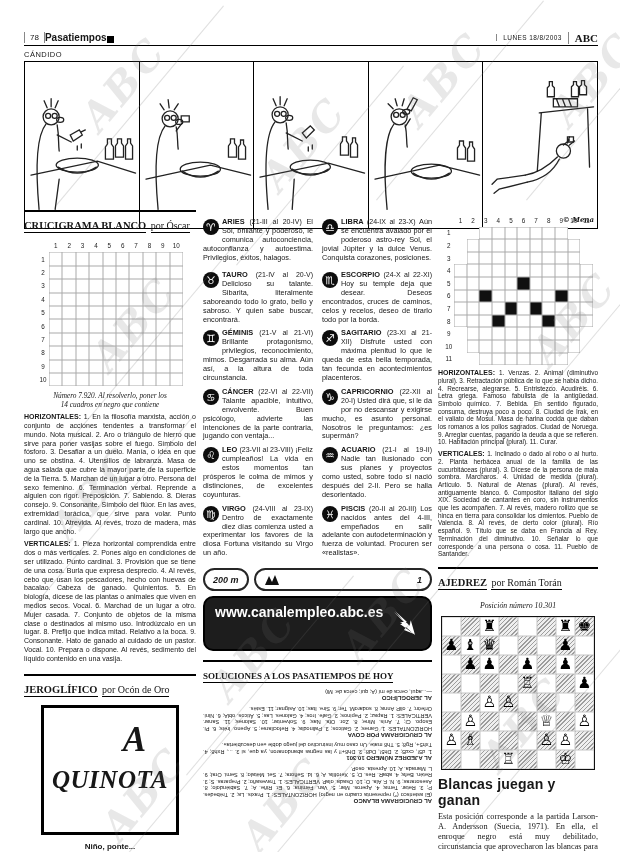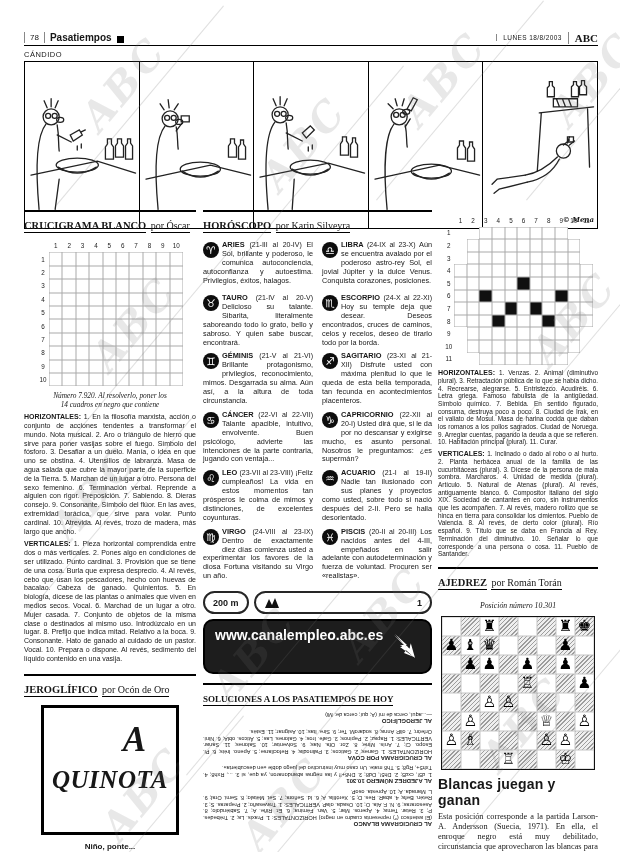--- a/index.html
+++ b/index.html
@@ -9,21 +9,21 @@
   
   #wm-layer { position:absolute; inset:0; pointer-events:none; z-index:40; }
   .wm { position:absolute; font:italic 700 40px "DejaVu Serif", serif;
         color:rgba(110,110,110,.16); transform:rotate(-50deg); letter-spacing:3px; }
   .wm-line { position:absolute; width:260px; border-top:1px solid rgba(110,110,110,.22);
              transform:rotate(-50deg); }
 
   
   #page-header { position:absolute; left:24px; right:22px; top:30px; height:16px;
                  border-bottom:1.5px solid #000; display:flex; justify-content:space-between; align-items:center; }
-  .hdr-left { display:flex; align-items:flex-end; gap:5px; }
+  .hdr-left { display:flex; align-items:flex-end; }
   .pgnum { font-size:8px; padding:1px 5px; border-left:1px solid #888; border-right:1px solid #888; }
   .section-name { font-weight:bold; font-size:10px; }
   .sq-marker { width:7px; height:7px; background:#000; display:inline-block; }
   .hdr-right { display:flex; align-items:center; gap:6px; }
   .date { font-size:6.5px; letter-spacing:.4px; border-left:1px solid #888; padding-left:6px; }
   .brand { font-family:"Liberation Serif", serif; font-weight:bold; font-size:11px;
            border-left:1px solid #888; padding-left:6px; }
 
   
   #comic-title { position:absolute; left:24px; top:50px; font-weight:normal; font-size:7.5px; letter-spacing:.5px; }
@@ -67,21 +67,21 @@
   .zicon { float:left; width:16px; height:16px; border-radius:50%; background:#0d0d0d; color:#fff;
            font-size:10.5px; line-height:16px; text-align:center; margin:1px 3px 1px 0;
            font-family:"DejaVu Sans", sans-serif; }
   .zname { font-size:7.4px; }
   .zdates { font-size:7px; }
 
   
   #ad { margin-top:10px; }
   .ad-pills { display:flex; gap:5px; }
   .pill { border:2.5px solid #262626; border-radius:12px; height:23px; background:#fff;
-          display:flex; align-items:center; padding:0 8px; font-weight:bold; font-size:9px; }
+          display:flex; align-items:center; padding:0 8px; font-weight:bold; font-size:9px;font-style:italic; }
   .pill-wide { flex:1; justify-content:space-between; }
   .ad-box { margin-top:5px; background:#1d1d1d; border:2px solid #000; border-radius:10px;
             height:55px; padding:7px 10px; position:relative; color:#fff; }
   .ad-box .l1 { font-weight:bold; font-size:16.5px; line-height:18px; }
   .ad-box .l2 { font-weight:bold; font-size:14px; line-height:15px; }
   .ad-arrow { position:absolute; right:10px; top:10px; }
 
   
   #solutions-wrap { margin-top:9px; }
   #solutions-list { transform:rotate(180deg); margin-top:6px; }
@@ -380,24 +380,20 @@
     <span class="b">por Ocón de Oro</span>
   </div>
   <div id="jero-box">
     <div class="jero-a">A</div>
     <div class="jero-q">QUINOTA</div>
   </div>
   <div id="jero-caption">Niño, ponte...</div>
 </div>
 
 <div id="col-mid" class="col">
-  <div class="sec-head">
-    <span class="t">HORÓSCOPO</span>
-    <span class="b">por Karin Silveyra</span>
-  </div>
   <div id="horoscope-list">
       <div class="sign"><span class="zicon">♈</span><b class="zname">ARIES </b><span class="zdates">(21-III al 20-IV) </span><span class="ztext">El Sol, brillante y poderoso, le comunica autoconciencia, autoconfianza y autoestima. Privilegios, éxitos, halagos.</span></div>
       <div class="sign"><span class="zicon">♎</span><b class="zname">LIBRA </b><span class="zdates">(24-IX al 23-X) </span><span class="ztext">Aún se encuentra avalado por el poderoso astro-rey Sol, el jovial Júpiter y la dulce Venus. Conquista corazones, posiciones.</span></div>
       <div class="sign"><span class="zicon">♉</span><b class="zname">TAURO </b><span class="zdates">(21-IV al 20-V) </span><span class="ztext">Delicioso su talante. Sibarita, literalmente saboreando todo lo grato, bello y sabroso. Y quien sabe buscar, encontrará.</span></div>
       <div class="sign"><span class="zicon">♏</span><b class="zname">ESCORPIO </b><span class="zdates">(24-X al 22-XI) </span><span class="ztext">Hoy su temple deja que desear. Deseos encontrados, cruces de caminos, celos y recelos, deseo de tirarlo todo por la borda.</span></div>
       <div class="sign"><span class="zicon">♊</span><b class="zname">GÉMINIS </b><span class="zdates">(21-V al 21-VI) </span><span class="ztext">Brillante protagonismo, privilegios, reconocimiento, mimos. Desgarrada su alma. Aún así, a la altura de toda circunstancia.</span></div>
       <div class="sign"><span class="zicon">♐</span><b class="zname">SAGITARIO </b><span class="zdates">(23-XI al 21-XII) </span><span class="ztext">Disfrute usted con máxima plenitud lo que le queda de esta bella temporada, tan fecunda en acontecimientos placenteros.</span></div>
       <div class="sign"><span class="zicon">♋</span><b class="zname">CÁNCER </b><span class="zdates">(22-VI al 22-VII) </span><span class="ztext">Talante apacible, intuitivo, envolvente. Buen psicólogo, advierte las intenciones de la parte contraria, jugando con ventaja...</span></div>
       <div class="sign"><span class="zicon">♑</span><b class="zname">CAPRICORNIO </b><span class="zdates">(22-XII al 20-I) </span><span class="ztext">Usted dirá que, si le da por no descansar y exigirse mucho, es asunto personal. Nosotros le preguntamos: ¿es supermán?</span></div>
       <div class="sign"><span class="zicon">♌</span><b class="zname">LEO </b><span class="zdates">(23-VII al 23-VIII) </span><span class="ztext">¡Feliz cumpleaños! La vida en estos momentos tan prósperos le colma de mimos y distinciones, de excelentes coyunturas.</span></div>

